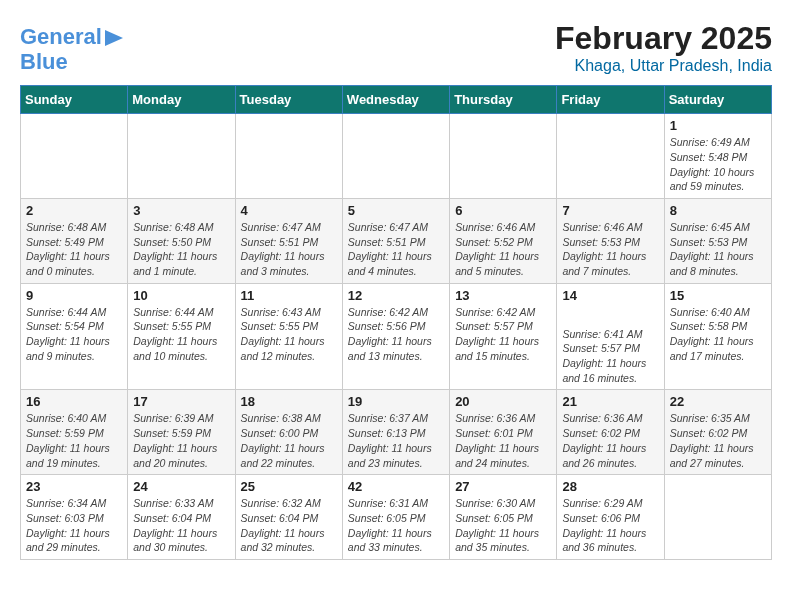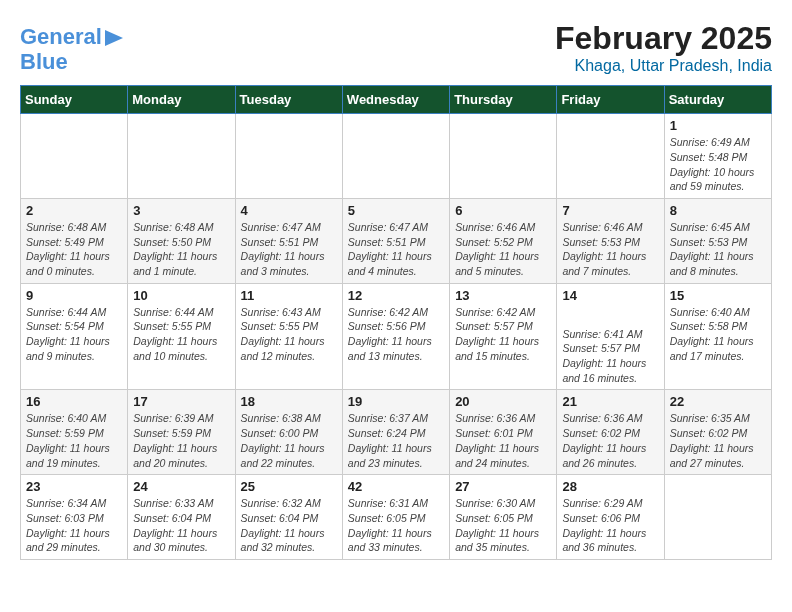--- a/index.html
+++ b/index.html
@@ -46,21 +46,21 @@
     .location-title {
       font-size: 16px;
       color: #0369a1;
     }
     .calendar {
       width: 100%;
       border-collapse: collapse;
       border: 1px solid #ccc;
     }
     .calendar th {
-      background-color: #14532d;
+      background-color: #0f766e;
       color: #fff;
       font-size: 13px;
       font-weight: bold;
       padding: 6px 4px;
       text-align: left;
       border: 1px solid #3a7fc1;
     }
     .calendar td {
       vertical-align: top;
       border: 1px solid #ccc;
@@ -266,21 +266,21 @@
         <td>
           <span class="day-number">18</span>
           <div class="day-info" style="white-space: pre-line;">Sunrise: 6:38 AM
 Sunset: 6:00 PM
 Daylight: 11 hours
 and 22 minutes.</div>
         </td>
         <td>
           <span class="day-number">19</span>
           <div class="day-info" style="white-space: pre-line;">Sunrise: 6:37 AM
-Sunset: 6:24 PM
+Sunset: 6:13 PM
 Daylight: 11 hours
 and 23 minutes.</div>
         </td>
         <td>
           <span class="day-number">20</span>
           <div class="day-info" style="white-space: pre-line;">Sunrise: 6:36 AM
 Sunset: 6:01 PM
 Daylight: 11 hours
 and 24 minutes.</div>
         </td>

